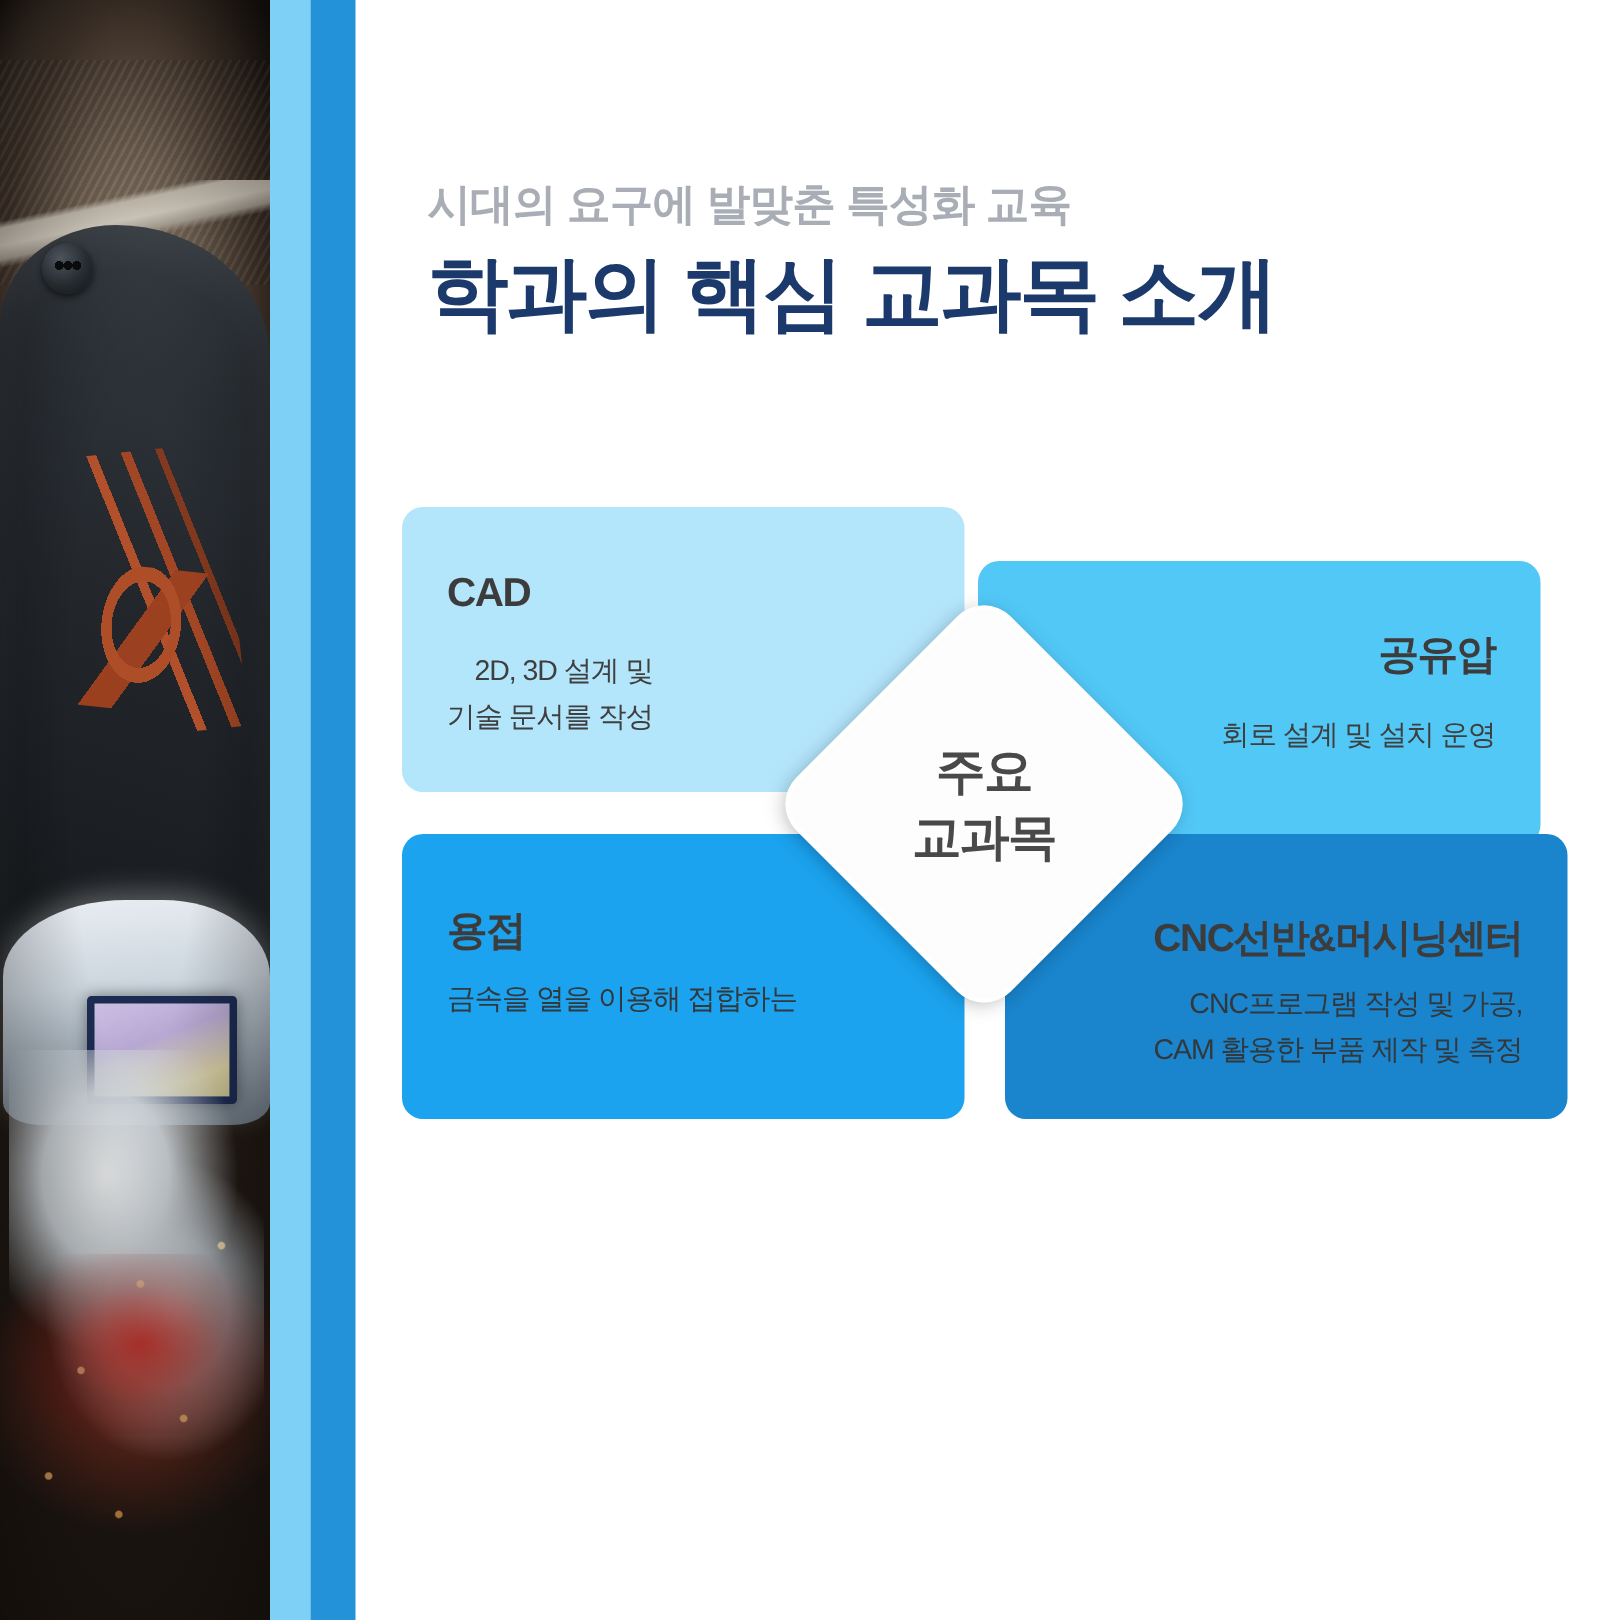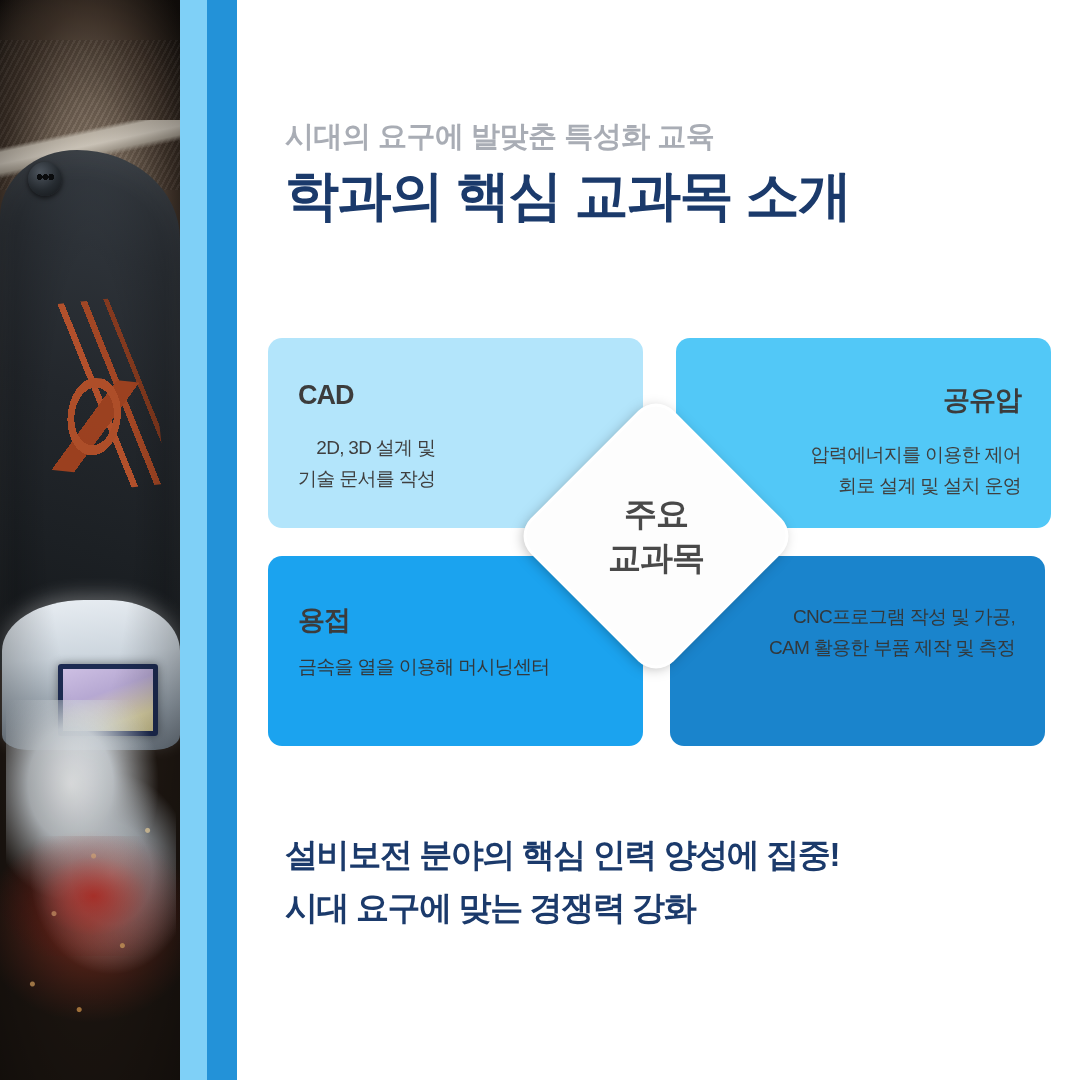--- a/index.html
+++ b/index.html
@@ -134,21 +134,21 @@
   
   #quad { position:absolute; left:0px; top:338px; width:777px; height:408px; }
   .card {
     position:absolute; width:375px; height:190px;
     border-radius:14px; overflow:hidden;
   }
   .card-tl { left:0;   top:0;   background:#b3e5fb; }
   .card-tr { left:402; top:0;   background:#52c8f7; }
   .card-bl { left:0;   top:218px; background:#1ba3ef;padding-left:25px; }
   .card-br { left:402px; top:218px; background:#1a84cc; }
-  .card-tr { left:408px; }
+  .card-tr { left:384px;margin-top:36px; }
 
   .card-inner { position:absolute; inset:0; padding:34px 30px; display:flex; flex-direction:column; }
   .align-left  { align-items:flex-start; text-align:right; }
   .align-right { align-items:flex-end;  text-align:right; }
 
   .card-title { font-size:27px; font-weight:bold; color:#3c3c3c; letter-spacing:-1px; }
   .card-tl .card-title { margin-top:8px; }
   .card-tr .card-title { margin-top:10px; }
   .card-bl .card-title { margin-top:12px; }
   .card-br .card-title { margin-top:18px; font-size:26px; }
@@ -219,52 +219,48 @@
           <div>2D, 3D 설계 및</div>
           <div>기술 문서를 작성</div>
         </div>
       </div>
     </div>
 
     <div class="card card-tr">
       <div class="card-inner align-right">
         <div class="card-title">공유압</div>
         <div class="card-desc">
-          <div>압력에너지를 이용한 제어</div>
           <div>회로 설계 및 설치 운영</div>
         </div>
       </div>
     </div>
 
     <div class="card card-bl">
       <div class="card-inner align-left">
         <div class="card-title">용접</div>
         <div class="card-desc">
-          <div>금속을 열을 이용해 머시닝센터</div>
+          <div>금속을 열을 이용해 접합하는</div>
         </div>
       </div>
     </div>
 
     <div class="card card-br">
       <div class="card-inner align-right">
+        <div class="card-title">CNC선반&amp;머시닝센터</div>
         <div class="card-desc">
           <div>CNC프로그램 작성 및 가공,</div>
           <div>CAM 활용한 부품 제작 및 측정</div>
         </div>
       </div>
     </div>
 
     <div id="diamond-wrap">
       <div id="diamond"></div>
       <div id="diamond-label">
         <span>주요</span>
         <span>교과목</span>
       </div>
     </div>
 
   </div>
 
-  <div id="footer">
-    <div class="foot-line">설비보전 분야의 핵심 인력 양성에 집중!</div>
-    <div class="foot-line">시대 요구에 맞는 경쟁력 강화</div>
-  </div>
 
 </div>
 
 </body></html>

